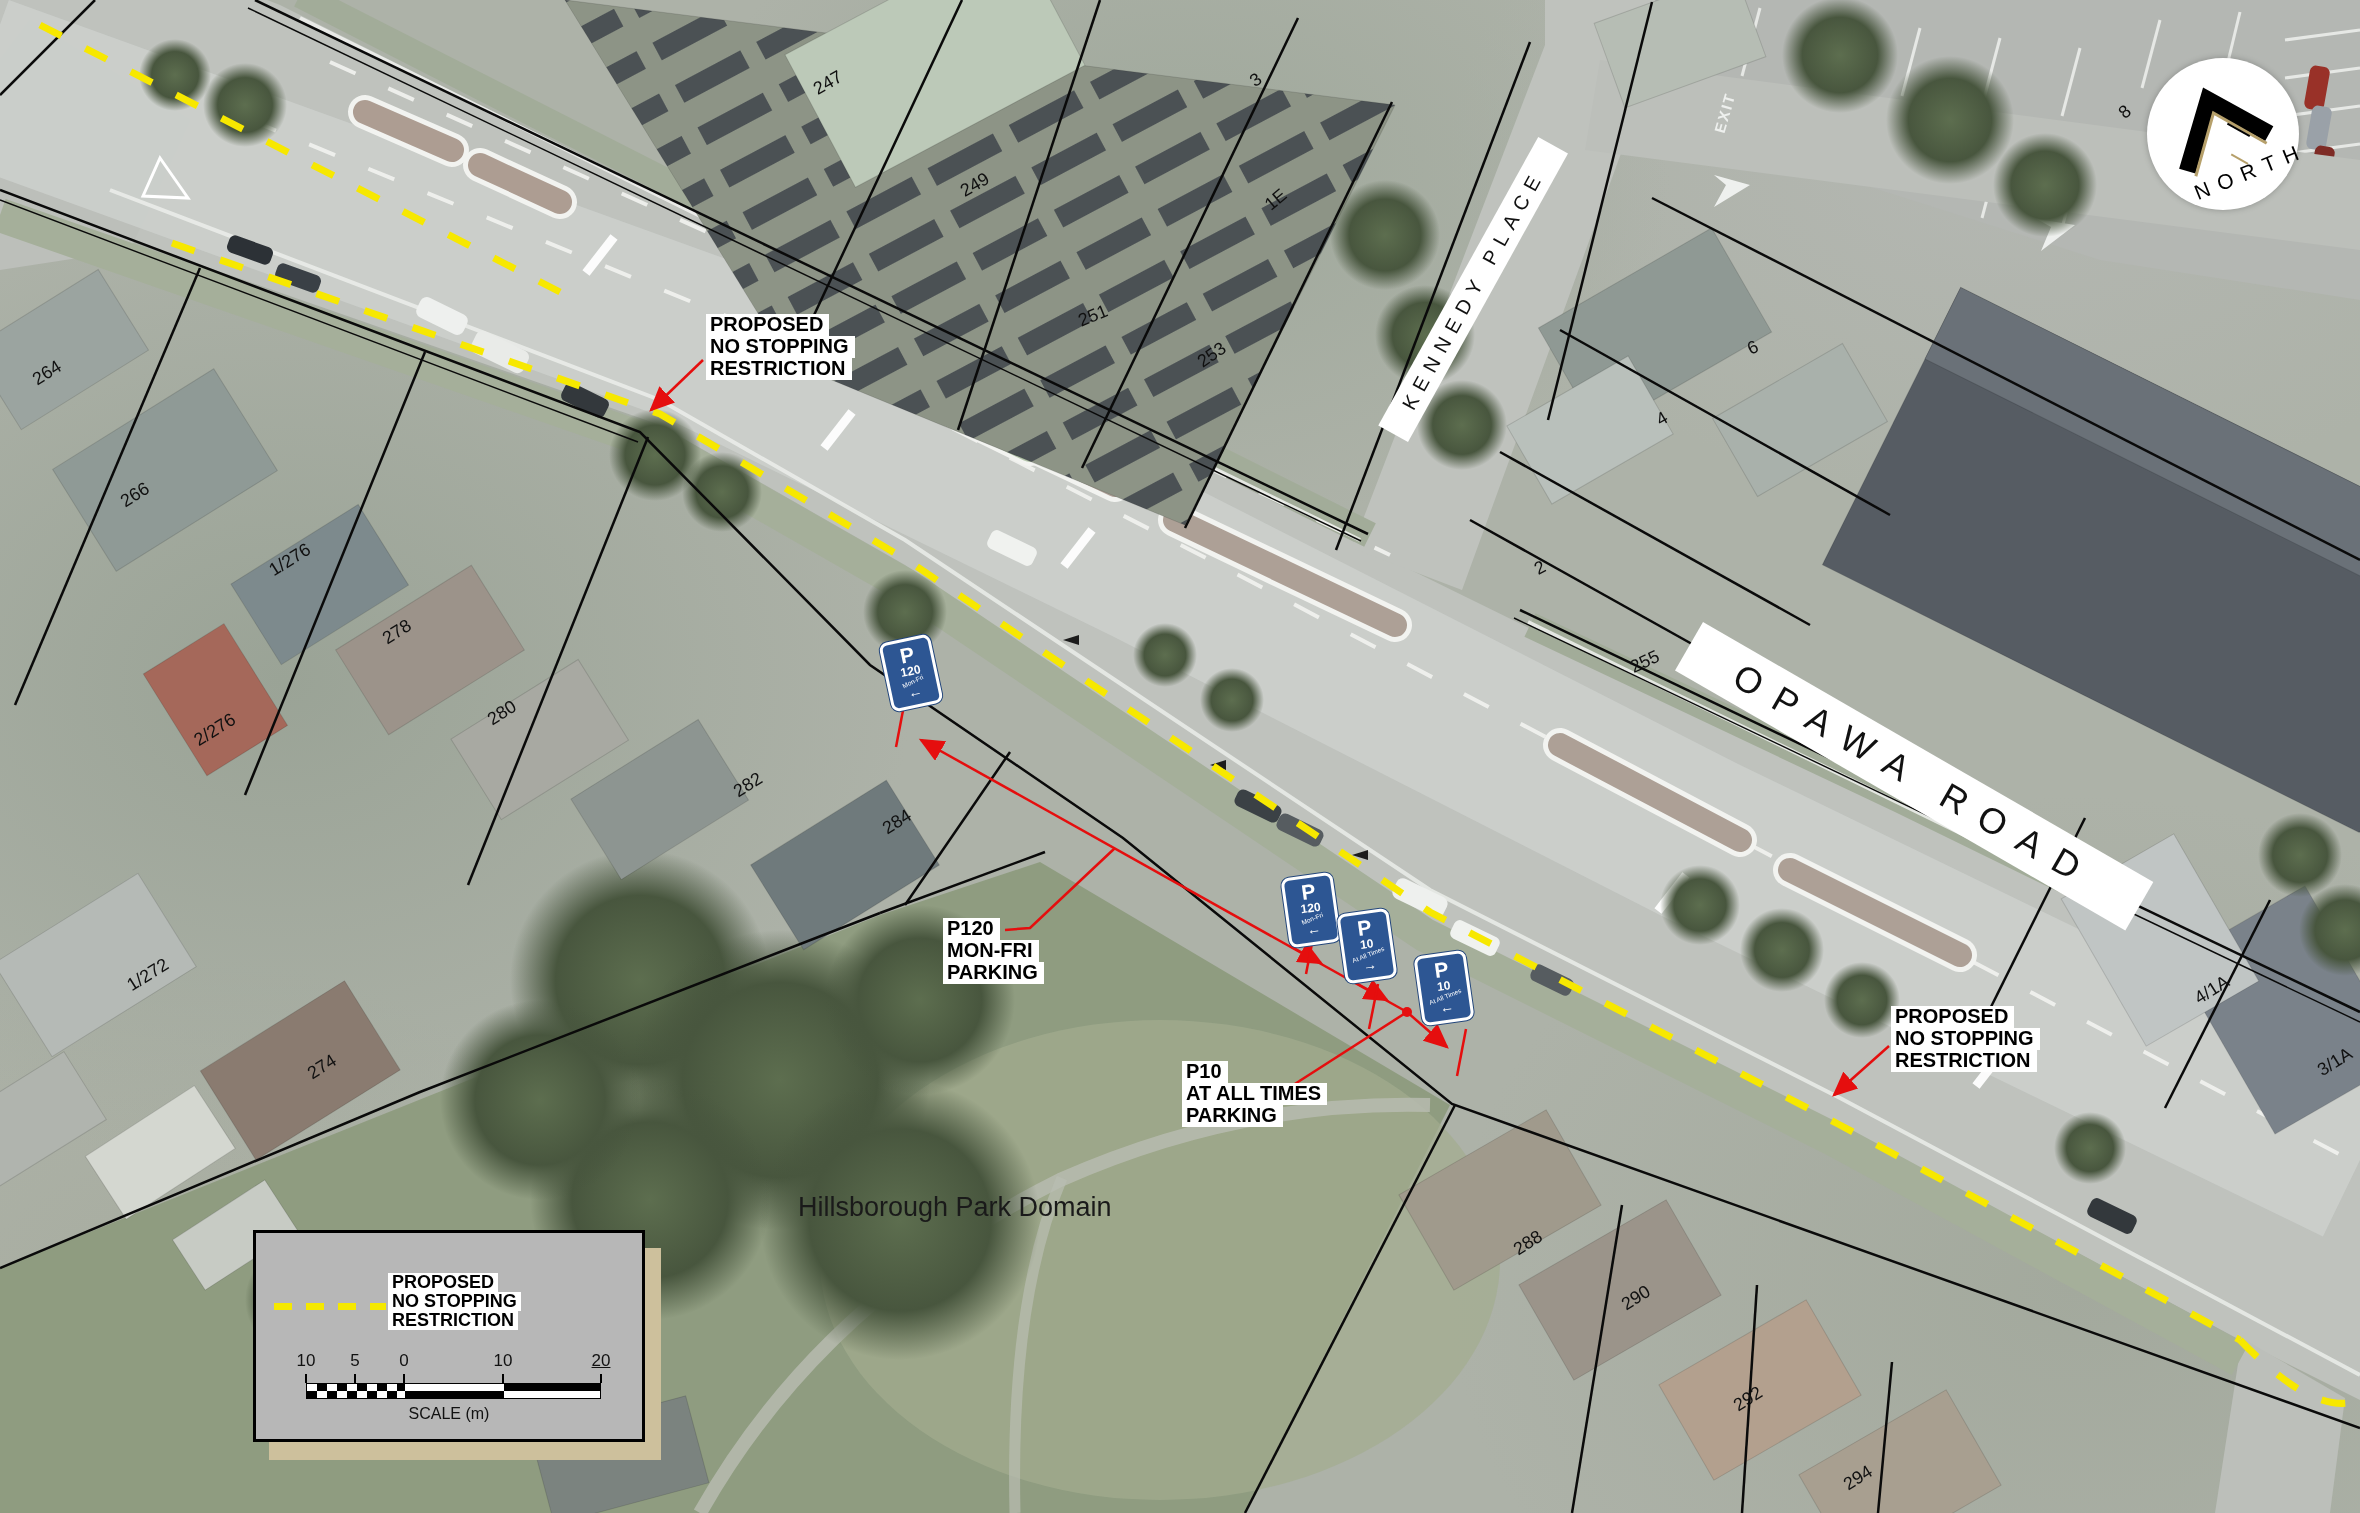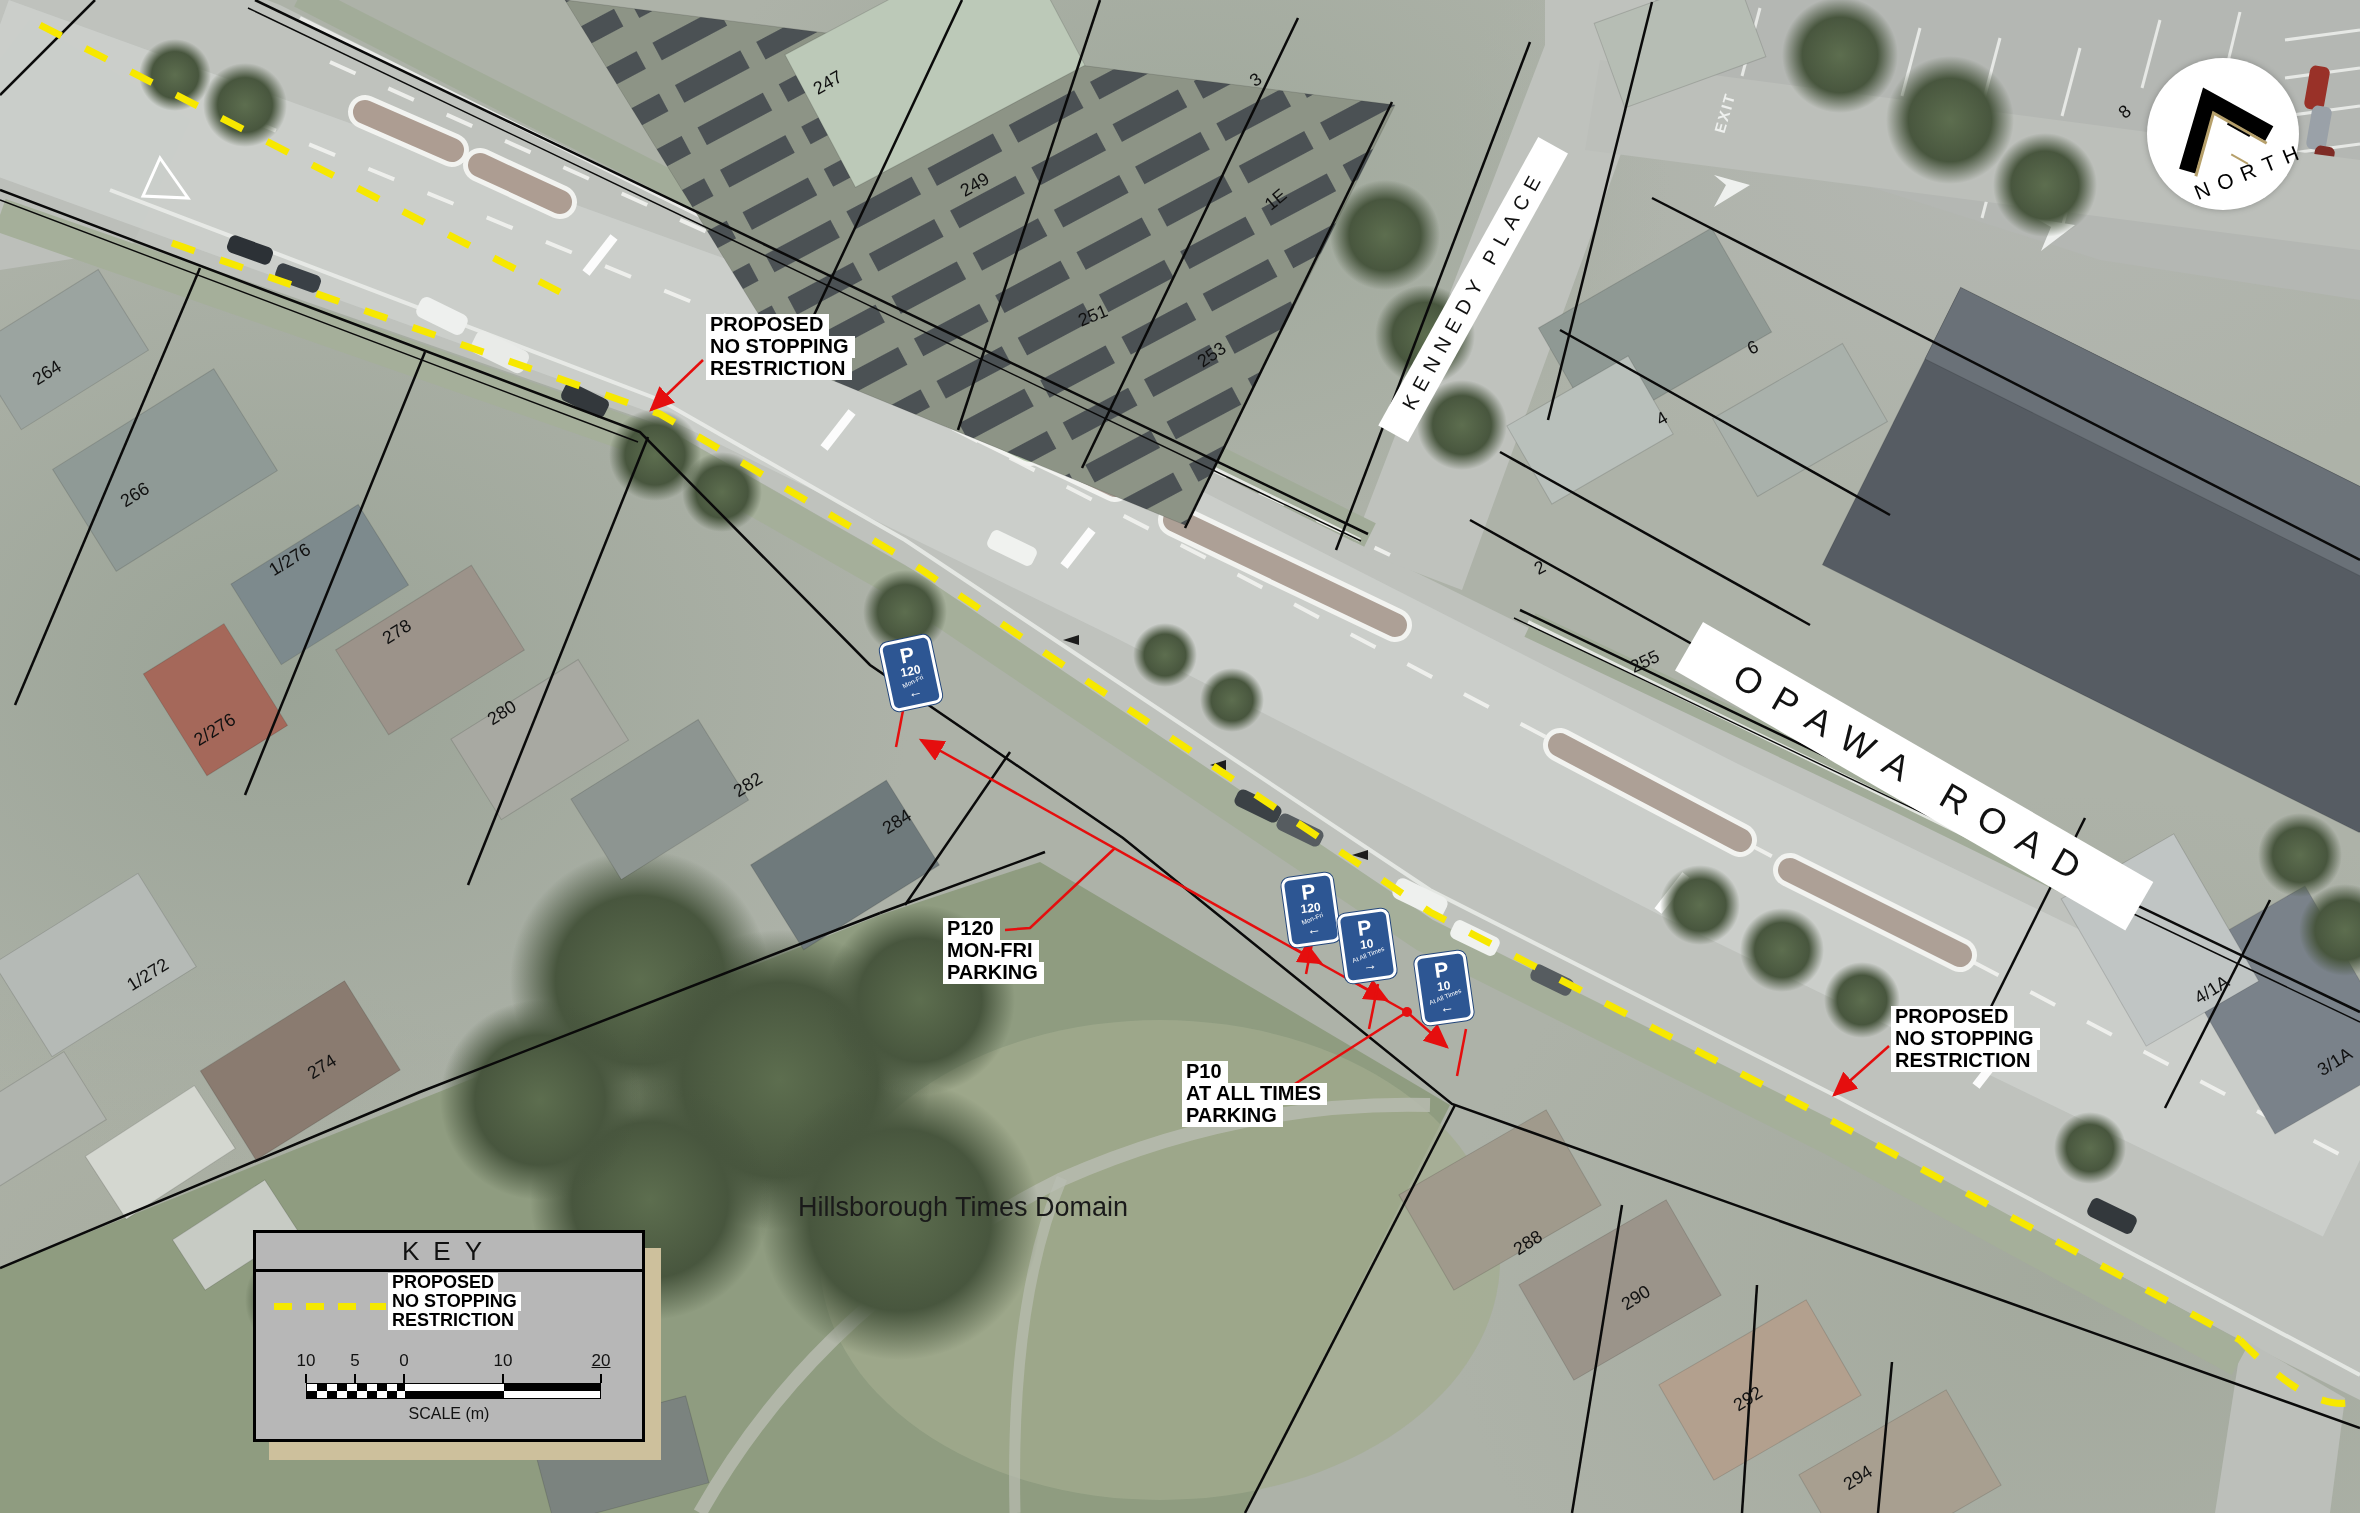--- a/index.html
+++ b/index.html
@@ -289,21 +289,21 @@
     <path d="M905,700 L896,747"></path>
         <path d="M1315,928 L1306,974"></path>
     <path d="M1378,984 L1369,1029"></path>
         <path d="M1466,1029 L1457,1076"></path>
   </g>
 </svg>
 
 <div class="banner" id="opawa">OPAWA ROAD</div>
 <div class="banner" id="kennedy">KENNEDY PLACE</div>
 
-<div id="parkname">Hillsborough Times Domain</div>
+<div id="parkname">Hillsborough Park Domain</div>
 
 <div id="exitmark">EXIT</div>
 
 <div class="maplabel" style="left:706px;top:314px;">
   <span>PROPOSED</span>
   <span>NO STOPPING</span>
   <span>RESTRICTION</span>
 </div>
 <div class="maplabel" style="left:1891px;top:1006px;">
   <span>PROPOSED</span>
@@ -369,21 +369,20 @@
 <span class="parcel" style="left:322px;top:1067px;--r:-32deg">274</span>
 <span class="parcel" style="left:2212px;top:990px;--r:-32deg">4/1A</span>
 <span class="parcel" style="left:2335px;top:1062px;--r:-32deg">3/1A</span>
 <span class="parcel" style="left:1528px;top:1243px;--r:-32deg">288</span>
 <span class="parcel" style="left:1636px;top:1298px;--r:-32deg">290</span>
 <span class="parcel" style="left:1748px;top:1399px;--r:-32deg">292</span>
 <span class="parcel" style="left:1858px;top:1478px;--r:-32deg">294</span>
 
 <div id="keyshadow"></div>
 <div id="keybox">
-  <div id="keytitle">KEY</div>
   <div id="keysample"></div>
   <div id="keyentry">
     <span>PROPOSED</span>
     <span>NO STOPPING</span>
     <span>RESTRICTION</span>
   </div>
   <div class="ktick" style="left:50px;">10</div>
   <div class="ktick" style="left:99px;">5</div>
   <div class="ktick" style="left:148px;">0</div>
   <div class="ktick" style="left:247px;">10</div>

